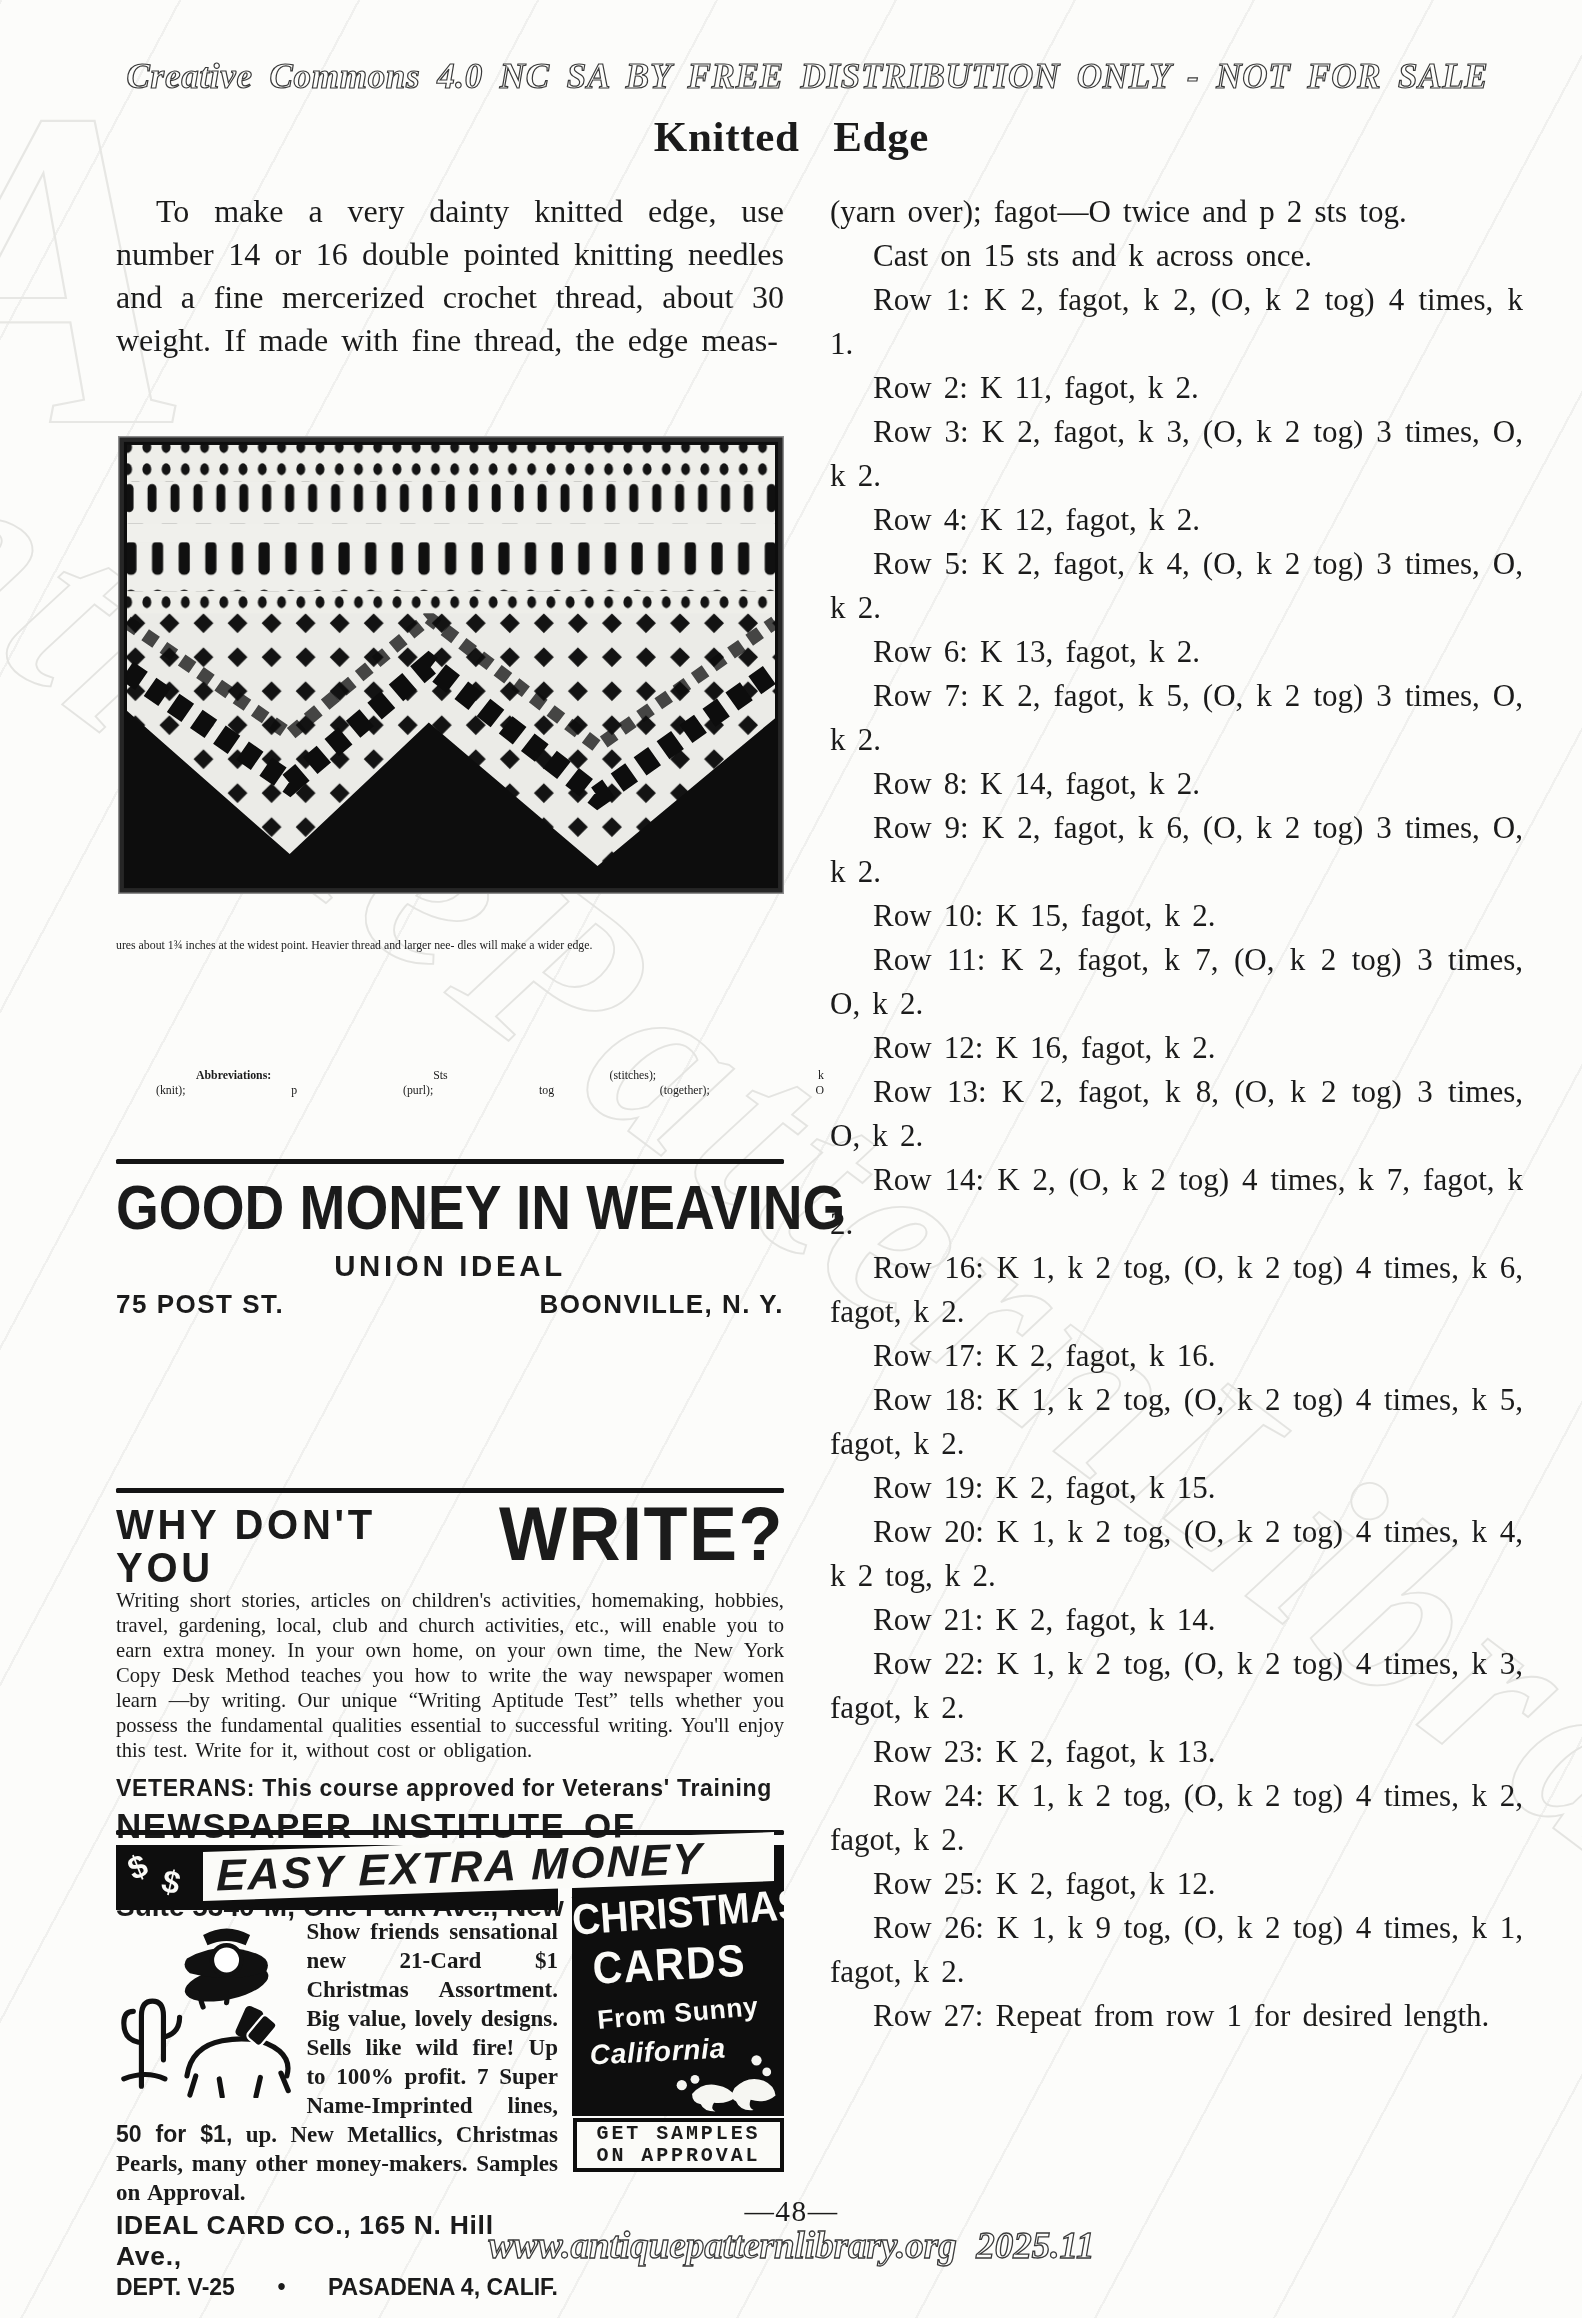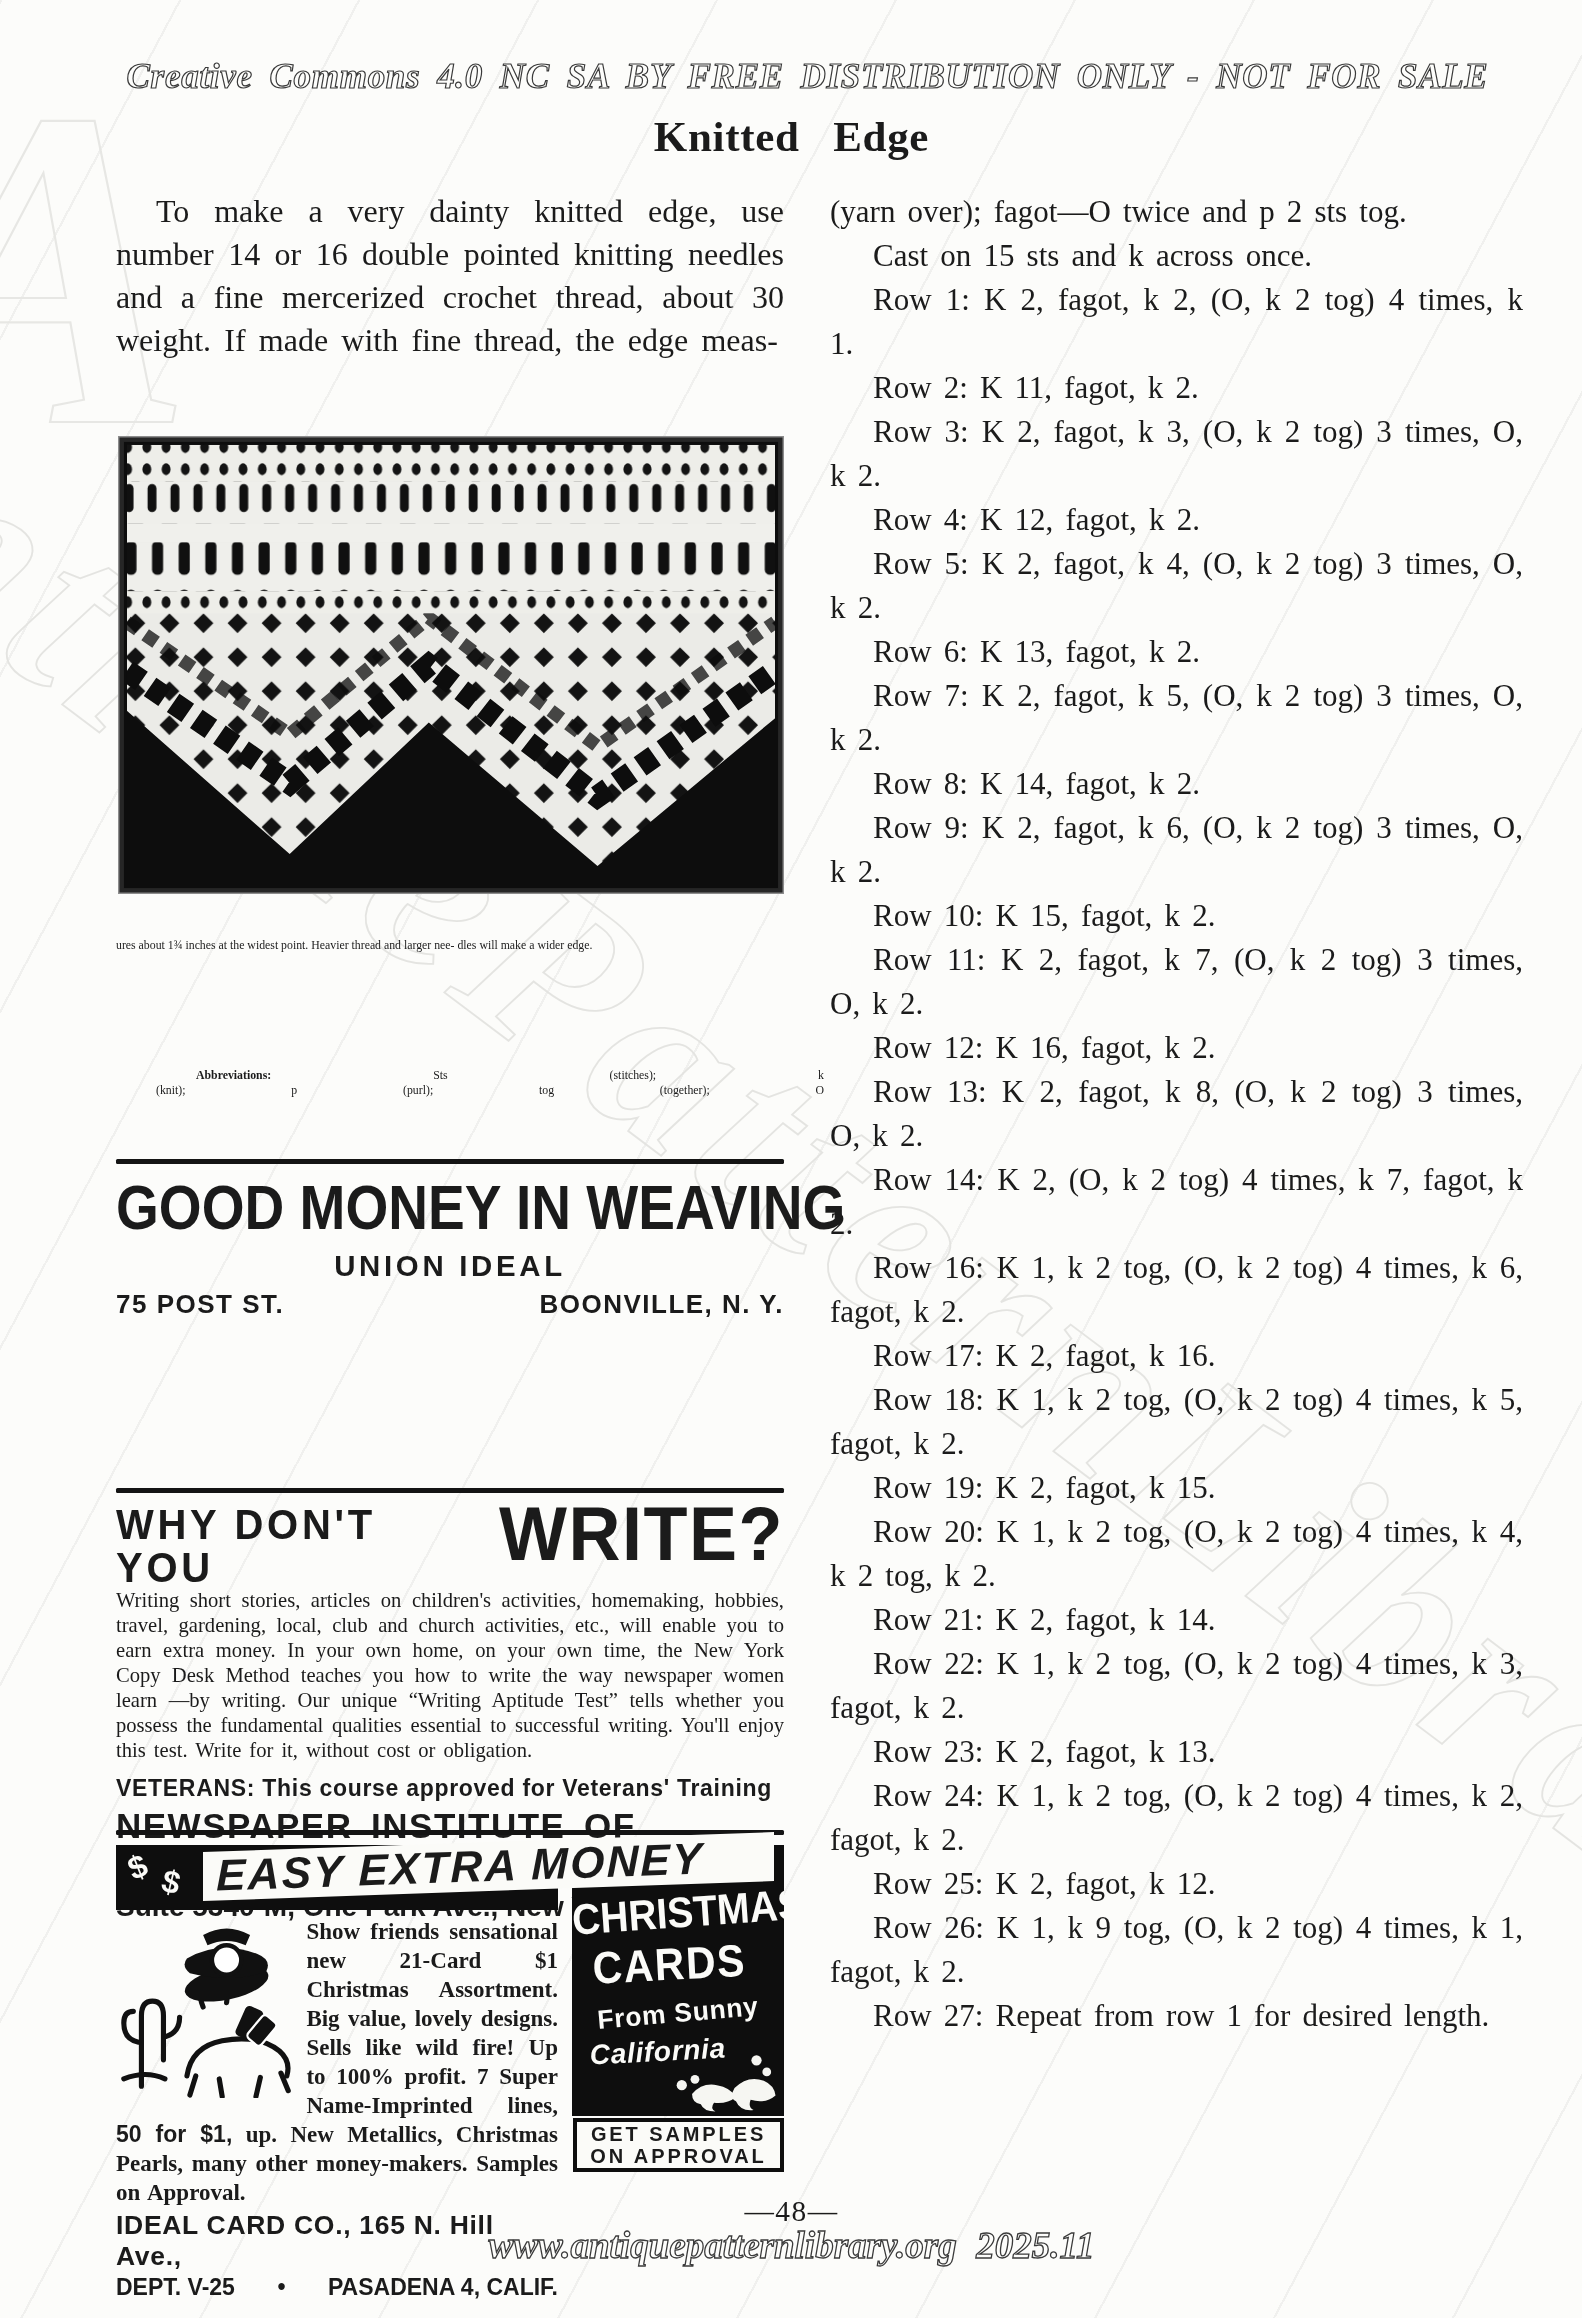--- a/index.html
+++ b/index.html
@@ -63,21 +63,21 @@
   .ad-cards{position:absolute;left:116px;top:1845px;width:668px;height:327px;}
   .cards-panel{position:absolute;right:0;top:0;width:212px;height:271px;background:#0e0e0e;color:#fbfbf8;
     font-family:"Liberation Sans","DejaVu Sans",sans-serif;font-weight:bold;text-align:center;overflow:hidden;}
   .cp-sell{font-size:27px;margin-top:10.3px;transform:rotate(-4deg);letter-spacing:1.5px;}
   .cp-christmas{font-size:39px;margin-top:4.4px;transform:rotate(-4deg) scaleY(1.1);letter-spacing:0px;}
   .cp-cards{font-size:41px;margin-top:5.9px;transform:rotate(-3deg) scaleY(1.1);letter-spacing:1.5px;text-align:left;padding-left:20.6px;}
   .cp-from{font-size:26.5px;margin-top:10.3px;transform:rotate(-5deg);letter-spacing:0.7px;}
   .cp-cal{font-size:28px;margin-top:5.9px;font-style:italic;transform:rotate(-3deg);letter-spacing:0.7px;text-align:left;padding-left:17.7px;}
   .cp-holly{position:absolute;right:4.4px;bottom:2.9px;}
   .samples-box{position:absolute;right:0;bottom:0;width:203px;height:46px;background:#fbfbf8;
-    border:4.4px solid #0e0e0e;font-family:Liberation Sans, sans-serif;font-weight:bold;
+    border:4.4px solid #0e0e0e;font-family:Liberation Mono, monospace;font-weight:bold;
     font-size:20px;line-height:22px;text-align:center;letter-spacing:2.9px;display:flex;flex-direction:column;justify-content:center;}
   .cards-left{position:absolute;left:0;top:0;width:442px;}
   .cards-banner{position:relative;height:65px;background:#0e0e0e;}
   .banner-strip{position:absolute;left:87px;top:7.4px;right:-216px;bottom:8.8px;background:#fbfbf8;
     transform:skewY(-2deg);display:flex;align-items:center;padding-left:13.2px;
     font-family:"Liberation Sans","DejaVu Sans",sans-serif;font-weight:bold;font-style:italic;
     font-size:44px;letter-spacing:2.2px;transform-origin:left;white-space:nowrap;}
   .dollar{position:absolute;color:#fbfbf8;font-family:"Liberation Sans",sans-serif;font-weight:bold;font-size:32px;}
   .d1{left:13.2px;top:4.4px;transform:rotate(-22deg);}
   .d2{left:46px;top:19px;transform:rotate(14deg);}

